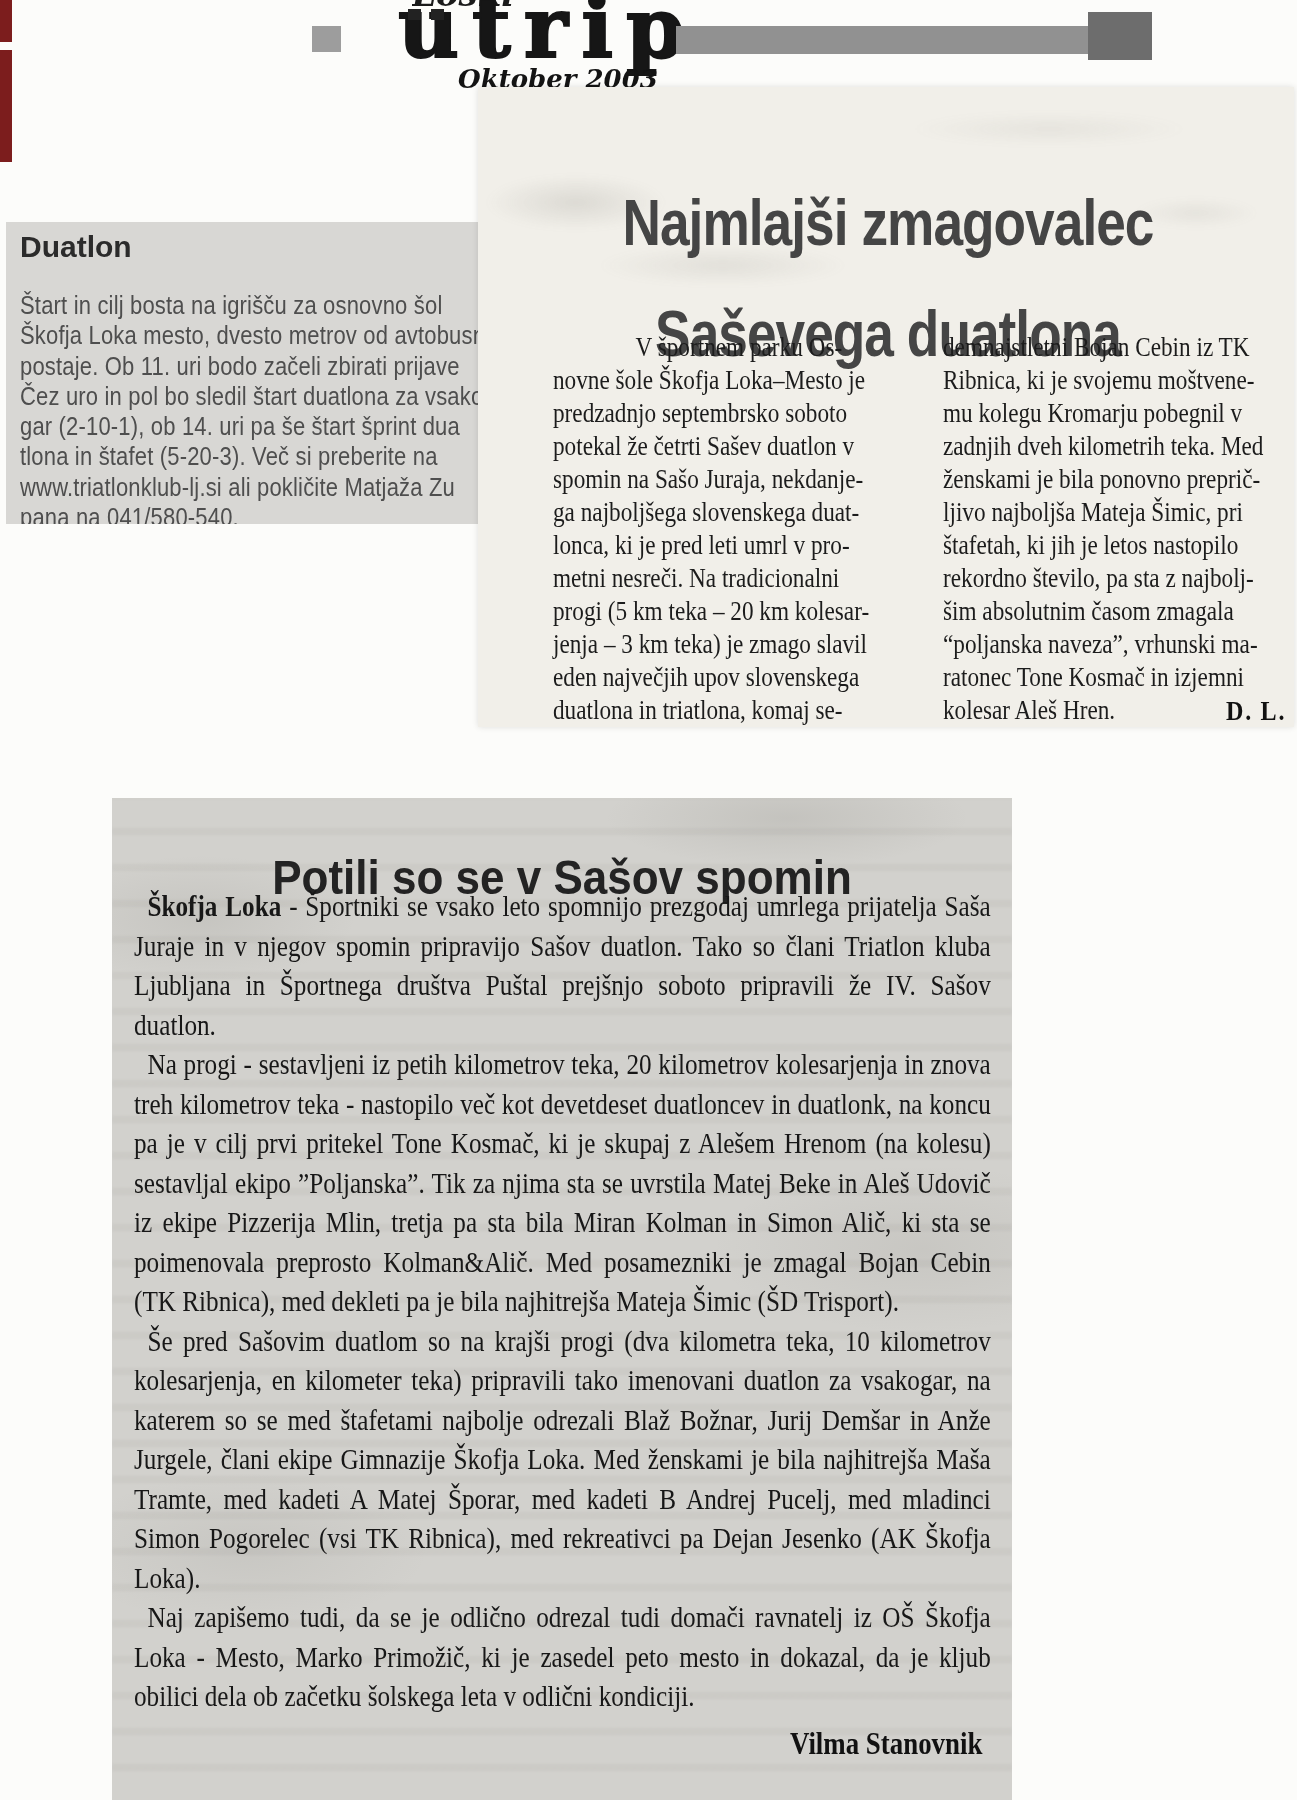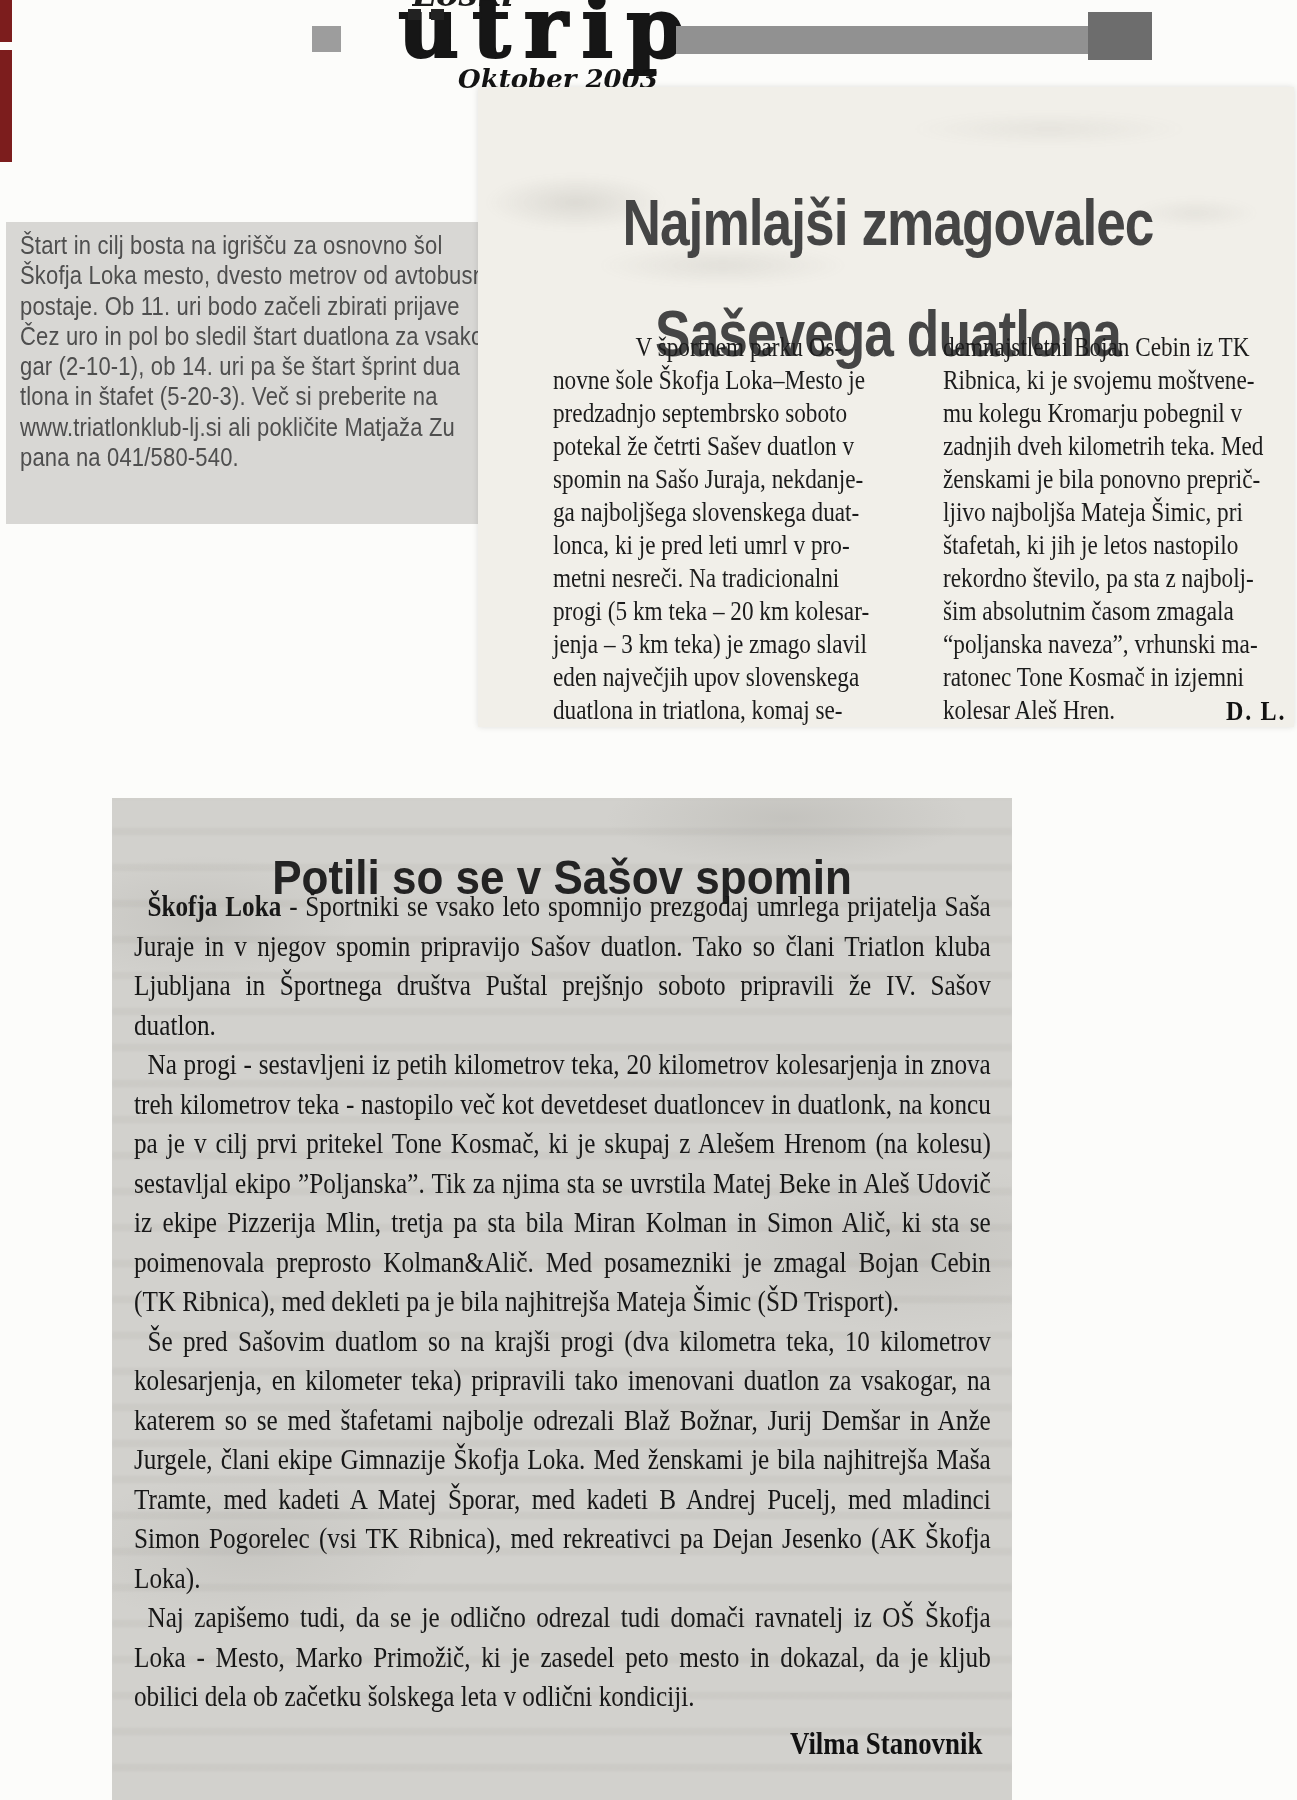--- a/index.html
+++ b/index.html
@@ -132,20 +132,21 @@
     <div class="masthead-title" data-name="masthead-title">utrip</div>
     <div class="logo-dot d1" data-name="logo-dot-icon"></div>
     <div class="logo-dot d2" data-name="logo-dot-icon"></div>
     <div class="masthead-date" data-name="masthead-issue-date">Oktober 2003</div>
     <div class="masthead-bar" data-name="masthead-rule-bar"></div>
     <div class="masthead-bar-end" data-name="masthead-rule-bar-end"></div>
     <div class="masthead-block-left" data-name="masthead-rule-block-left"></div>
   </header>
 
   <section class="duatlon-box" data-name="duatlon-notice-clipping">
+    <h2 class="duatlon-heading" data-name="duatlon-heading">Duatlon</h2>
     <div class="duatlon-lines" data-name="duatlon-notice-text">
         <div data-name="duatlon-text-line">Štart in cilj bosta na igrišču za osnovno šol</div>
         <div data-name="duatlon-text-line">Škofja Loka mesto, dvesto metrov od avtobusn</div>
         <div data-name="duatlon-text-line">postaje. Ob 11. uri bodo začeli zbirati prijave</div>
         <div data-name="duatlon-text-line">Čez uro in pol bo sledil štart duatlona za vsako</div>
         <div data-name="duatlon-text-line">gar (2-10-1), ob 14. uri pa še štart šprint dua</div>
         <div data-name="duatlon-text-line">tlona in štafet (5-20-3). Več si preberite na</div>
         <div data-name="duatlon-text-line">www.triatlonklub-lj.si ali pokličite Matjaža Zu</div>
         <div data-name="duatlon-text-line">pana na 041/580-540.</div>
       </div>

